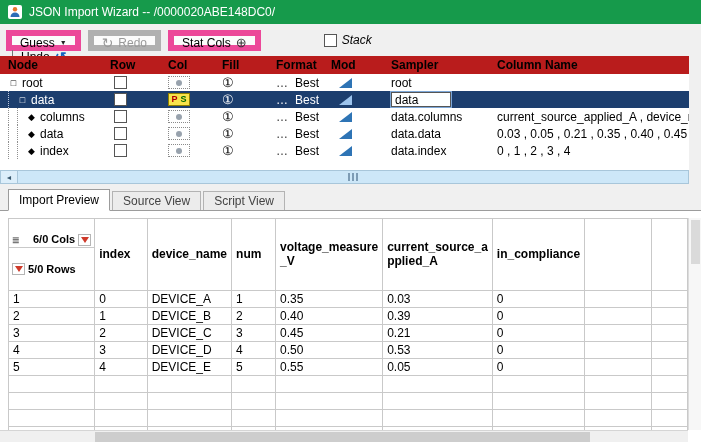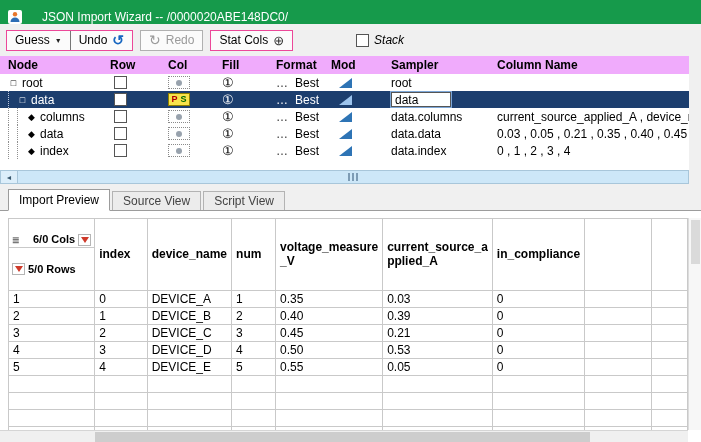--- a/index.html
+++ b/index.html
@@ -1,42 +1,42 @@
 <!DOCTYPE html>
 <html><head>
 <meta charset="utf-8">
 <style>
   * { margin:0; padding:0; box-sizing:border-box; }
   html,body { width:701px; height:442px; }
   body { font-family:"Liberation Sans", sans-serif; font-size:12px; background:#f0f0f0; overflow:hidden; position:relative; color:#000; }
 
   
   .titlebar { position:absolute; top:0; left:0; right:0; height:24px; background:#169a4b; color:#fff;
-              display:flex; align-items:flex-end; gap:20px; padding:0 8px; }
+              display:flex; align-items:center; gap:7px; padding:0 8px; }
   .titlebar .title-text { font-size:12px; }
 
   
   .toolbar { position:absolute; top:24px; left:0; right:0; height:32px; background:#f0f0f0;
              display:flex; align-items:center; gap:7px; padding-left:6px; }
-  .btn-group { display:flex; align-items:stretch; border:1px solid #ec4899; background:#fbfbfb; height:21px; }
+  .btn-group { display:flex; align-items:stretch; border:6px solid #ec4899; background:#fbfbfb; height:21px;flex-direction:column; }
   .btn-group.disabled { border-color:#b0b0b0; }
   .tbtn { display:flex; align-items:center; gap:5px; padding:0 8px; font:inherit; background:transparent; border:none; cursor:default; }
   .btn-group .tbtn + .tbtn { border-left:1px solid #767676;align-items:center; }
   .caret { font-size:7px; color:#222; }
   .undo-glyph { color:#1565c0; font-size:14px; font-weight:bold; line-height:1; }
   .disabled .tbtn, .disabled .redo-glyph { color:#9a9a9a; }
   .redo-glyph { font-size:14px; line-height:1; }
   .circ-glyph { font-size:13px; line-height:1; color:#333; }
   .stack-wrap { display:flex; align-items:center; gap:5px; margin-left:56px;font-style:italic; }
   .checkbox { width:13px; height:13px; background:#fff; border:1px solid #555; display:inline-block; flex:none; }
 
   
   .tree { position:absolute; top:56px; left:0; width:689px; height:114px; background:#fff; }
   .thead, .trow { display:grid; grid-template-columns:102px 58px 54px 54px 55px 60px 106px 1fr; align-items:center; }
-  .thead { height:18px; background:#f0abfc; font-weight:bold; }
+  .thead { height:18px; background:#b91c1c; font-weight:bold; }
   .thead > div { padding-left:8px; white-space:nowrap; overflow:hidden; }
   .trow { height:17px; }
   .trow > .c { padding-left:8px; display:flex; align-items:center; height:17px; overflow:hidden; white-space:nowrap; }
   .trow.selected { background:#1c3e6e; color:#fff; }
   .guide { display:inline-block; width:9px; height:17px; border-left:1px dotted #8f8f8f; flex:none; }
   .selected .guide { border-left-color:#b9c6dd; }
   .bullet { width:11px; text-align:center; font-size:9px; margin-right:3px; flex:none; }
   .c.rowchk { padding-left:12px; }
   .colicon { width:22px; height:13px; border:1px dotted #8a8a8a; display:flex; align-items:center; justify-content:center; flex:none; background:#fff; }
   .colicon .dot { width:6px; height:6px; border-radius:50%; background:#98a2ad; }

